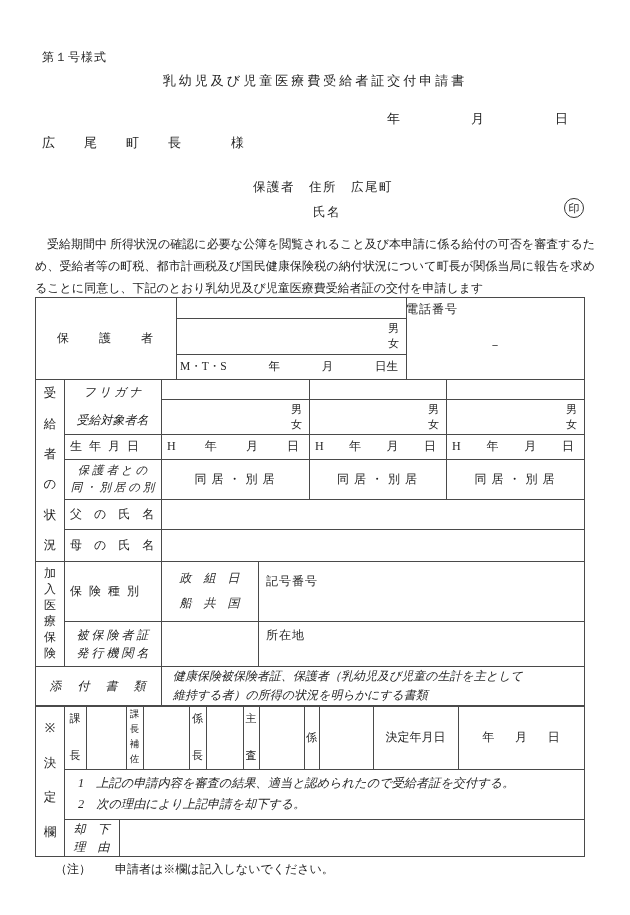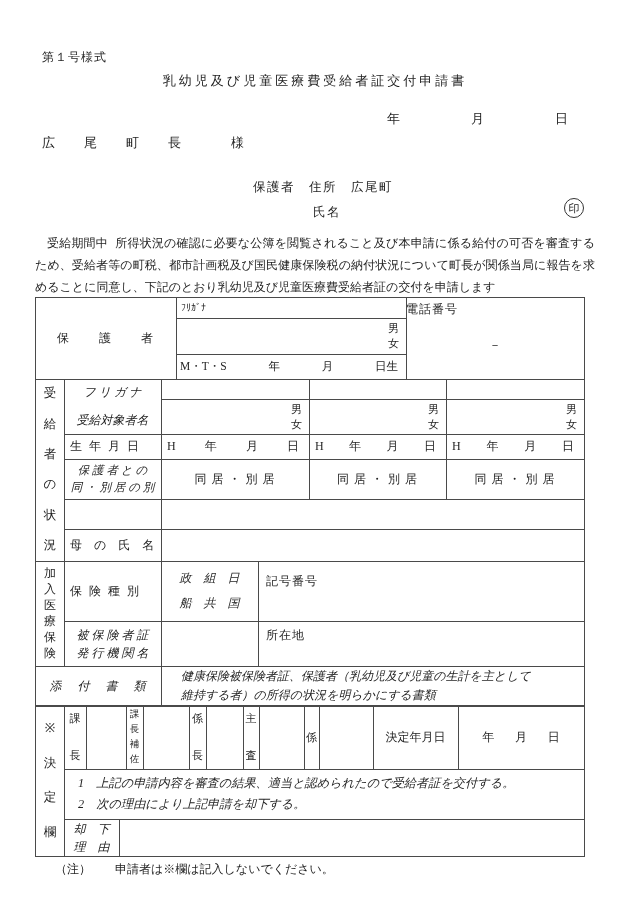--- a/index.html
+++ b/index.html
@@ -46,21 +46,21 @@
   <div class="abs" style="left:42px;top:134px;font-size:13px;letter-spacing:8px;">広　尾　町　長　　様</div>
 
   <div class="abs" style="left:253px;top:179px;font-size:12.5px;letter-spacing:1.5px;">
     <span>保護者</span>　<span>住所</span>　<span>広尾町</span>
   </div>
 
   <div class="abs" style="left:313px;top:204px;font-size:12.5px;letter-spacing:1.5px;">氏名</div>
 
   <span class="seal abs" style="left:564px;top:198px;">印</span>
 
-  <div class="abs para" style="left:35px;top:233px;width:560px;font-family:Liberation Mono, monospace;">受給期間中 所得状況の確認に必要な公簿を閲覧されること及び本申請に係る給付の可否を審査するため、受給者等の町税、都市計画税及び国民健康保険税の納付状況について町長が関係当局に報告を求めることに同意し、下記のとおり乳幼児及び児童医療費受給者証の交付を申請します</div>
+  <div class="abs para" style="left:35px;top:233px;width:560px;">受給期間中 所得状況の確認に必要な公簿を閲覧されること及び本申請に係る給付の可否を審査するため、受給者等の町税、都市計画税及び国民健康保険税の納付状況について町長が関係当局に報告を求めることに同意し、下記のとおり乳幼児及び児童医療費受給者証の交付を申請します</div>
 
   <div class="form-table">
 
     <div class="vl" style="left:28px;top:81px;height:287px;"></div>
     <div class="vl" style="left:28px;top:408px;height:150px;"></div>
     <div class="vl" style="left:140px;top:0;height:81px;"></div>
     <div class="vl" style="left:370px;top:0;height:81px;"></div>
     <div class="vl" style="left:125px;top:81px;height:327px;"></div>
     <div class="vl" style="left:273px;top:81px;height:120px;"></div>
     <div class="vl" style="left:410px;top:81px;height:120px;"></div>
@@ -87,21 +87,20 @@
     <div class="hl" style="left:28px;top:201px;width:520px;"></div>
     <div class="hl" style="left:28px;top:231px;width:520px;"></div>
     <div class="hl" style="left:0;top:263px;width:548px;"></div>
     <div class="hl" style="left:28px;top:323px;width:520px;"></div>
     <div class="hl" style="left:0;top:368px;width:548px;"></div>
     <div class="hl" style="left:0;top:407px;width:548px;height:2px;"></div>
     <div class="hl" style="left:28px;top:471px;width:520px;"></div>
     <div class="hl" style="left:28px;top:521px;width:520px;"></div>
 
     <div class="c center" style="left:0;top:0;width:140px;height:81px;letter-spacing:2px;">保　　護　　者</div>
-    <div class="c small" style="left:140px;top:0;width:230px;height:20px;padding-left:5px;">ﾌﾘｶﾞﾅ</div>
     <div class="c sex" style="left:325px;top:20px;width:45px;height:36px;">
       <span>男</span>
       <span>女</span>
     </div>
     <div class="c" style="left:140px;top:56px;width:230px;height:25px;justify-content:space-between;padding:0 8px 0 4px;font-size:11.5px;">
       <span>M・T・S</span>
       <span>年</span>
       <span>月</span>
       <span>日生</span>
     </div>
@@ -151,20 +150,21 @@
       <span>月</span>
       <span>日</span>
     </div>
     <div class="c two-line" style="left:28px;top:161px;width:97px;height:40px;font-size:11.5px;line-height:1.45;">
       <span>保 護 者 と の</span>
       <span>同 ・ 別 居 の 別</span>
     </div>
     <div class="c center" style="left:125px;top:161px;width:148px;height:40px;letter-spacing:1px;">同 居 ・ 別 居</div>
     <div class="c center" style="left:273px;top:161px;width:137px;height:40px;letter-spacing:1px;">同 居 ・ 別 居</div>
     <div class="c center" style="left:410px;top:161px;width:138px;height:40px;letter-spacing:1px;">同 居 ・ 別 居</div>
+    <div class="c" style="left:28px;top:201px;width:97px;height:30px;padding-left:6px;">父　の　氏　名</div>
     <div class="c" style="left:28px;top:231px;width:97px;height:32px;padding-left:6px;">母　の　氏　名</div>
 
     <div class="c vtext" style="left:0;top:263px;width:28px;height:105px;font-size:12px;padding:4px 0;">
       <span>加</span>
       <span>入</span>
       <span>医</span>
       <span>療</span>
       <span>保</span>
       <span>険</span>
     </div>
@@ -174,21 +174,21 @@
       <span>船　共　国</span>
     </div>
     <div class="c two-line" style="left:28px;top:323px;width:97px;height:45px;line-height:1.5;">
       <span>被 保 険 者 証</span>
       <span>発 行 機 関 名</span>
     </div>
     <div class="c" style="left:222px;top:263px;width:326px;height:40px;padding-left:8px;letter-spacing:1px;">記号番号</div>
     <div class="c" style="left:222px;top:323px;width:326px;height:28px;padding-left:8px;letter-spacing:1px;">所在地</div>
 
     <div class="c center" style="left:0;top:368px;width:125px;height:40px;letter-spacing:2px;font-style:italic;">添　付　書　類</div>
-    <div class="c two-line" style="left:125px;top:368px;width:423px;height:40px;align-items:flex-start;padding-left:20px;font-size:12px;line-height:1.55;">
+    <div class="c two-line" style="left:125px;top:368px;width:423px;height:40px;align-items:flex-start;padding-left:12px;font-size:12px;line-height:1.55;">
       <span>健康保険被保険者証、保護者（乳幼児及び児童の生計を主として</span>
       <span>維持する者）の所得の状況を明らかにする書類</span>
     </div>
 
     <div class="c vtext" style="left:0;top:408px;width:28px;height:150px;font-size:12.5px;padding:6px 0;">
       <span>※</span>
       <span>決</span>
       <span>定</span>
       <span>欄</span>
     </div>

